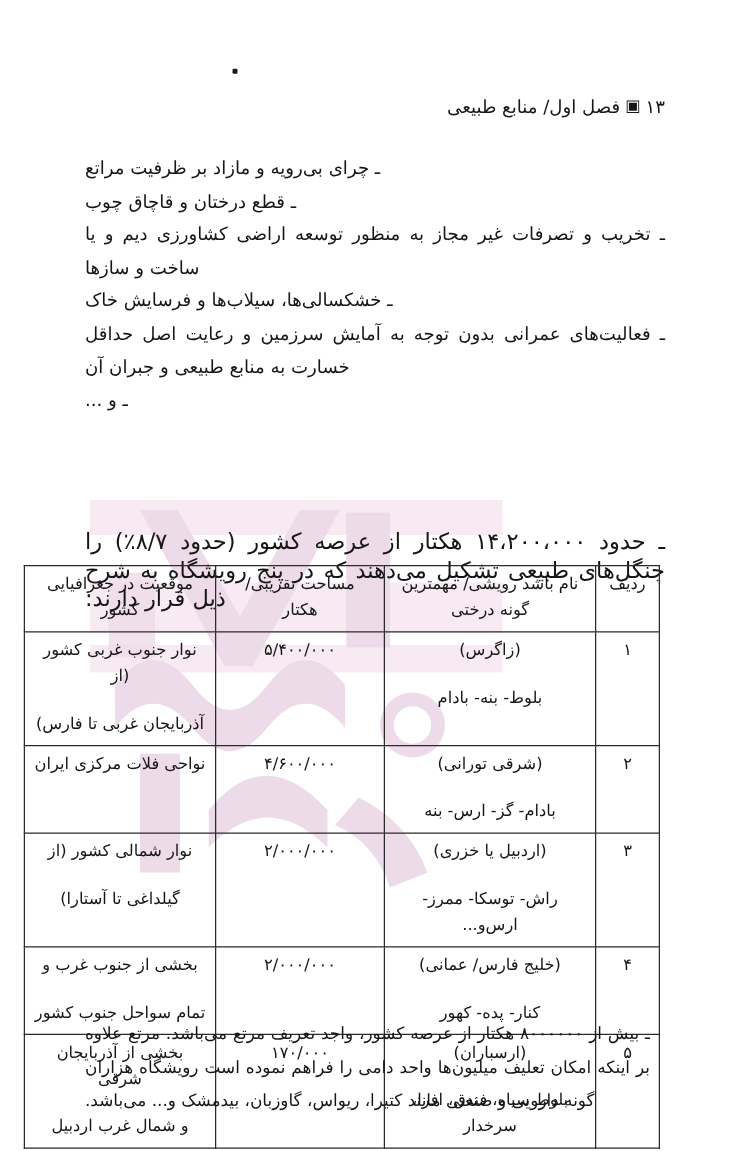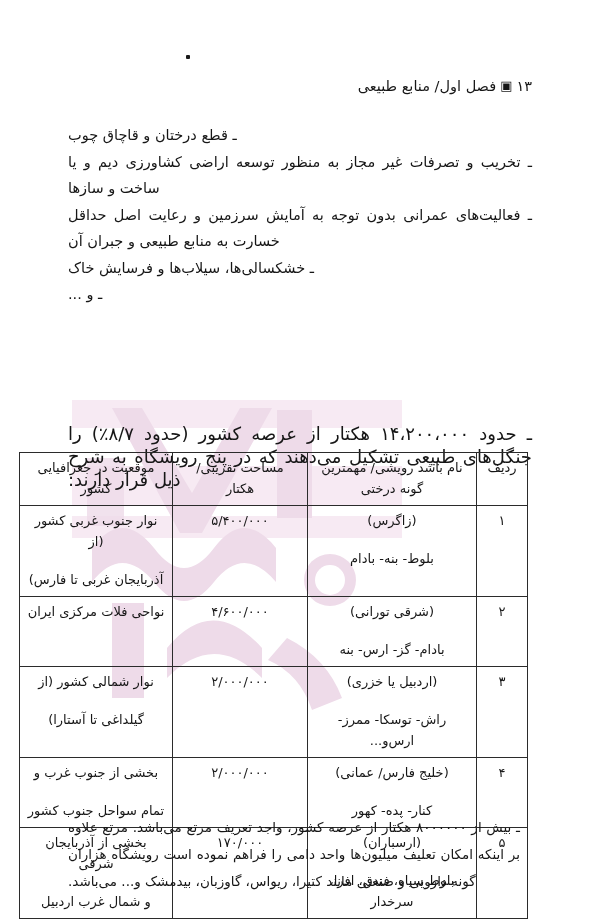--- a/index.html
+++ b/index.html
@@ -208,24 +208,25 @@
       </g>
     </svg>
   </div>
 
   <div class="top-dot"></div>
   <div class="running-head">
     <span>۱۳</span><span class="hsq">▣</span><span>فصل اول/ منابع طبیعی</span>
   </div>
 
   <div class="bullet-list">
+    <p class="bullet-row"><span class="dash">ـ</span> <span>چرای بی‌رویه و مازاد بر ظرفیت مراتع</span></p>
     <p class="bullet-row"><span class="dash">ـ</span> <span>قطع درختان و قاچاق چوب</span></p>
     <p class="bullet-row"><span class="dash">ـ</span> <span>تخریب و تصرفات غیر مجاز به منظور توسعه اراضی کشاورزی دیم و یا ساخت و سازها</span></p>
+    <p class="bullet-row"><span class="dash">ـ</span> <span>خشکسالی‌ها، سیلاب‌ها و فرسایش خاک</span></p>
     <p class="bullet-row"><span class="dash">ـ</span> <span>فعالیت‌های عمرانی بدون توجه به آمایش سرزمین و رعایت اصل حداقل خسارت به منابع طبیعی و جبران آن</span></p>
-    <p class="bullet-row"><span class="dash">ـ</span> <span>خشکسالی‌ها، سیلاب‌ها و فرسایش خاک</span></p>
     <p class="bullet-row"><span class="dash">ـ</span> <span>و ...</span></p>
   </div>
 
 
   <p class="intro-par"><span>ـ</span> <span>حدود ۱۴،۲۰۰،۰۰۰ هکتار از عرصه کشور (حدود ۸/۷٪) را جنگل‌های طبیعی تشکیل می‌دهند که در پنج رویشگاه به شرح ذیل قرار دارند:</span></p>
 
   <div class="data-table-wrap">
     <table class="data-table">
       <thead>
         <tr>

